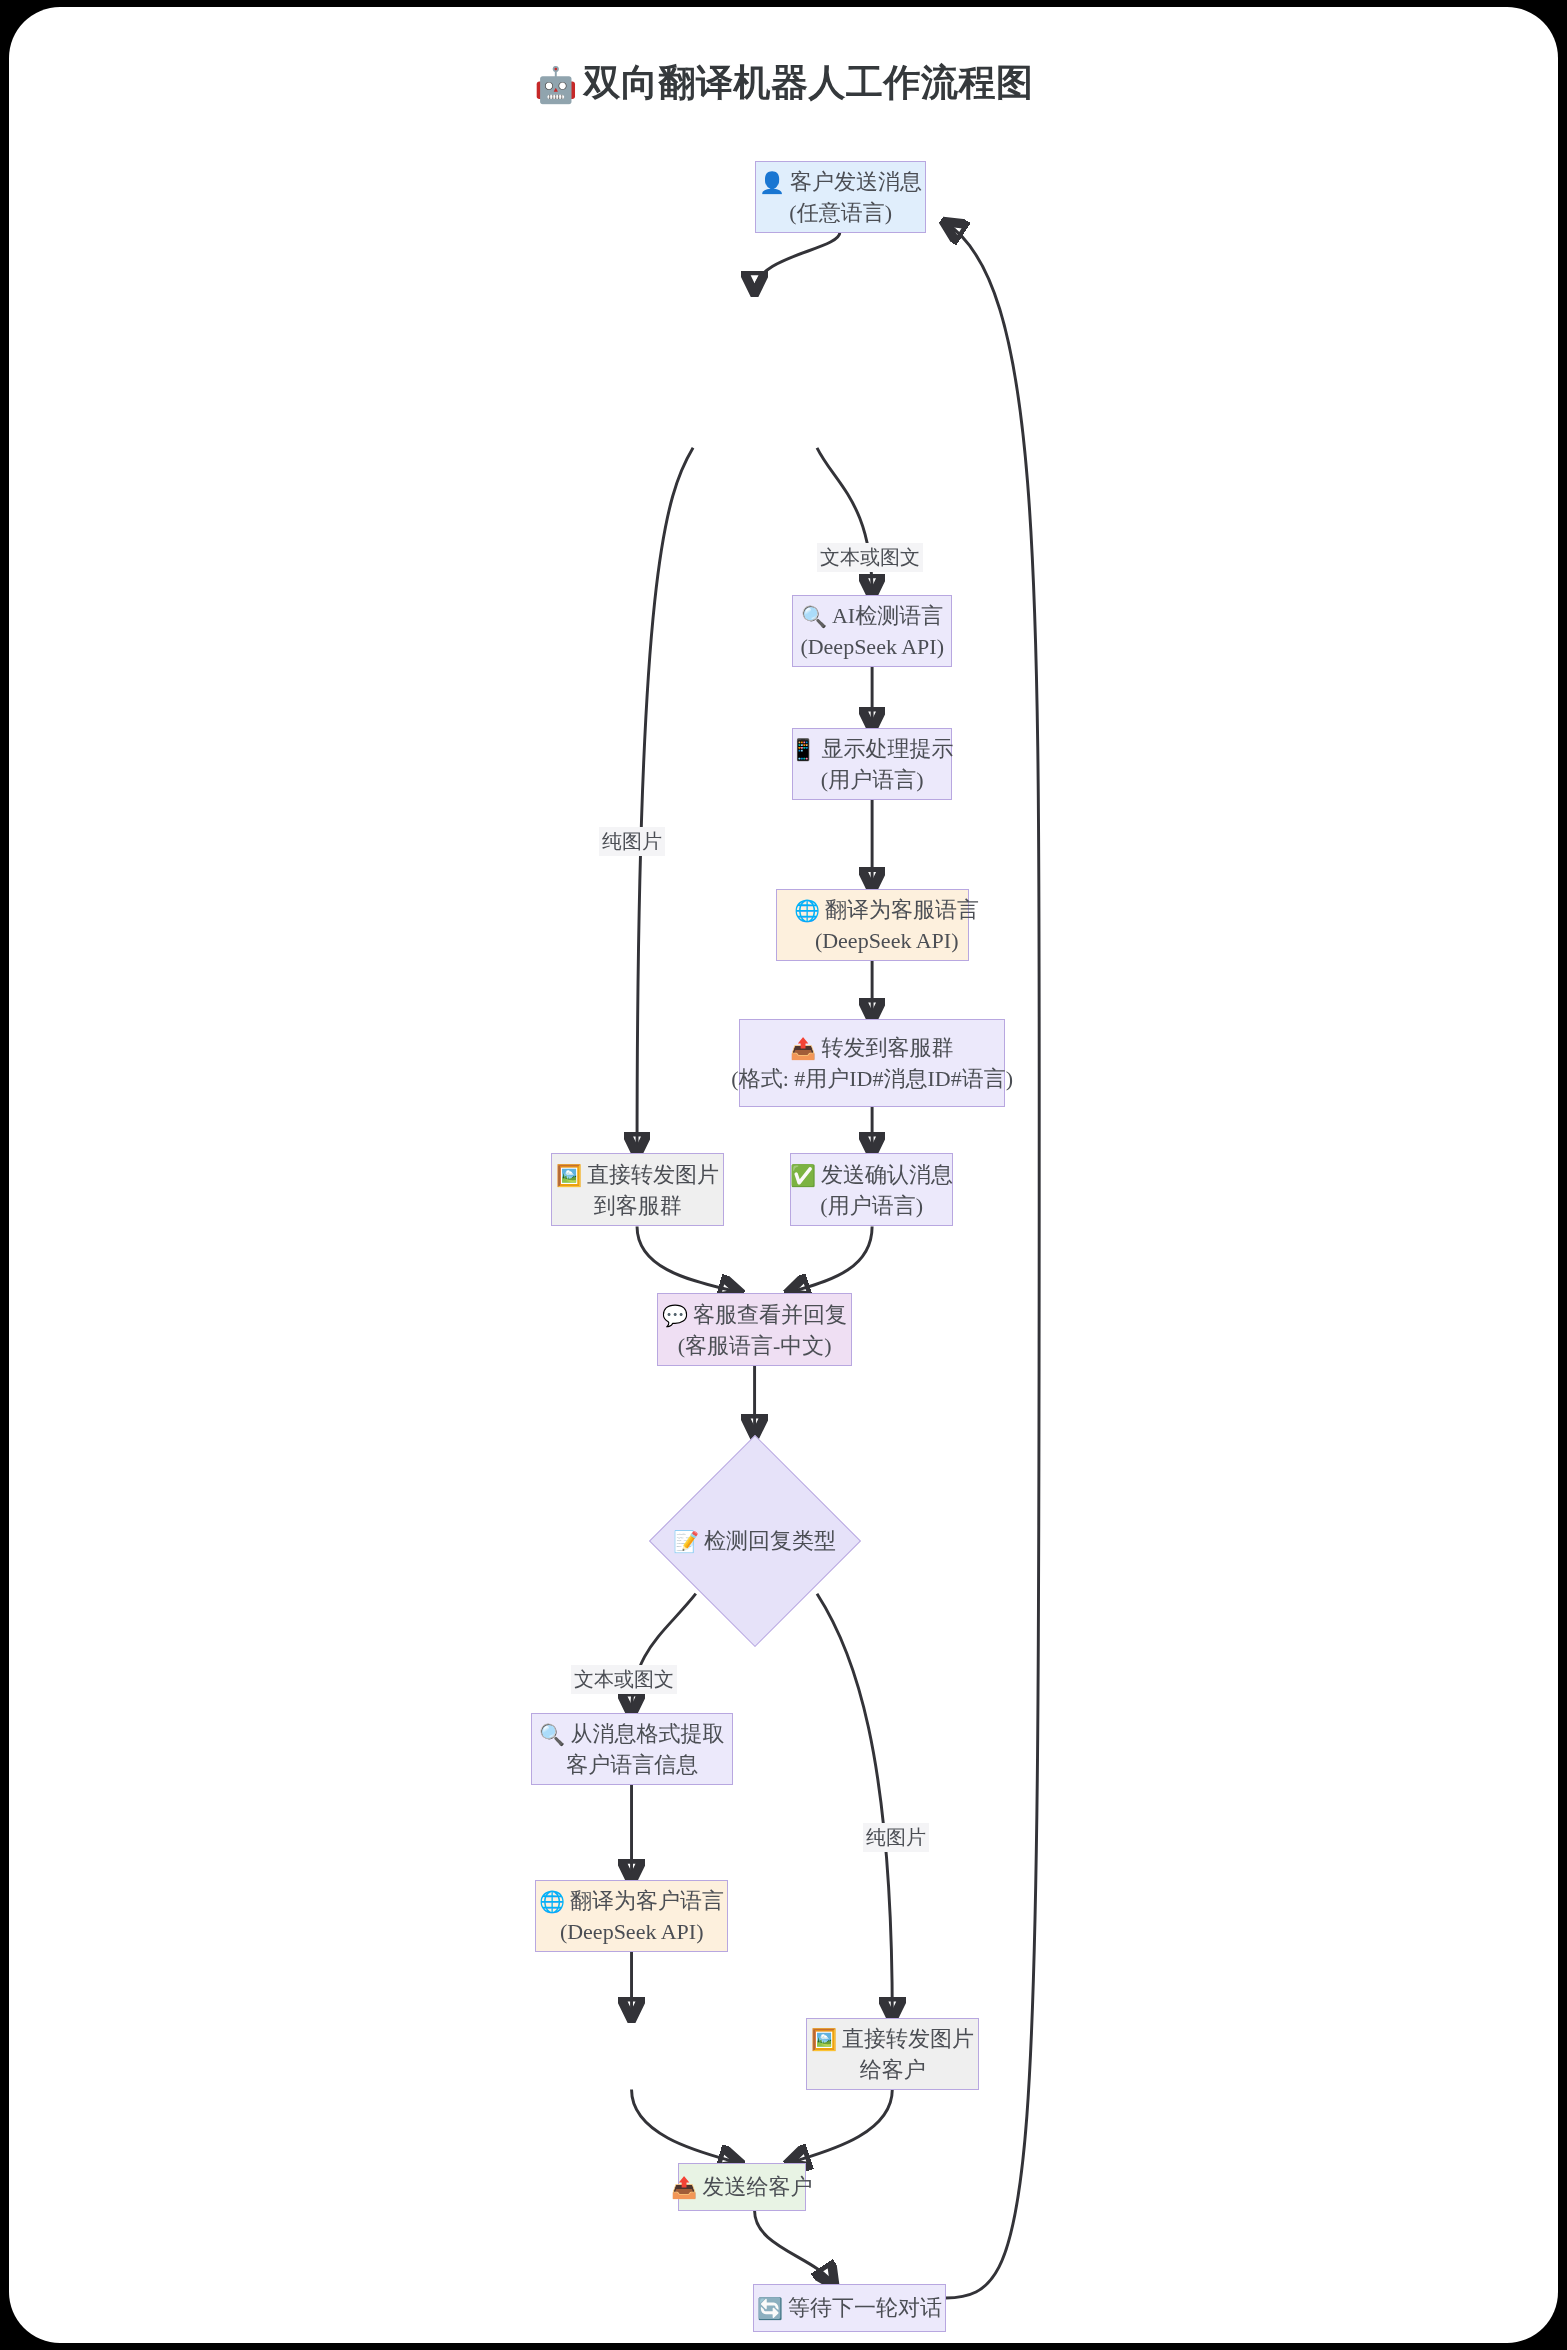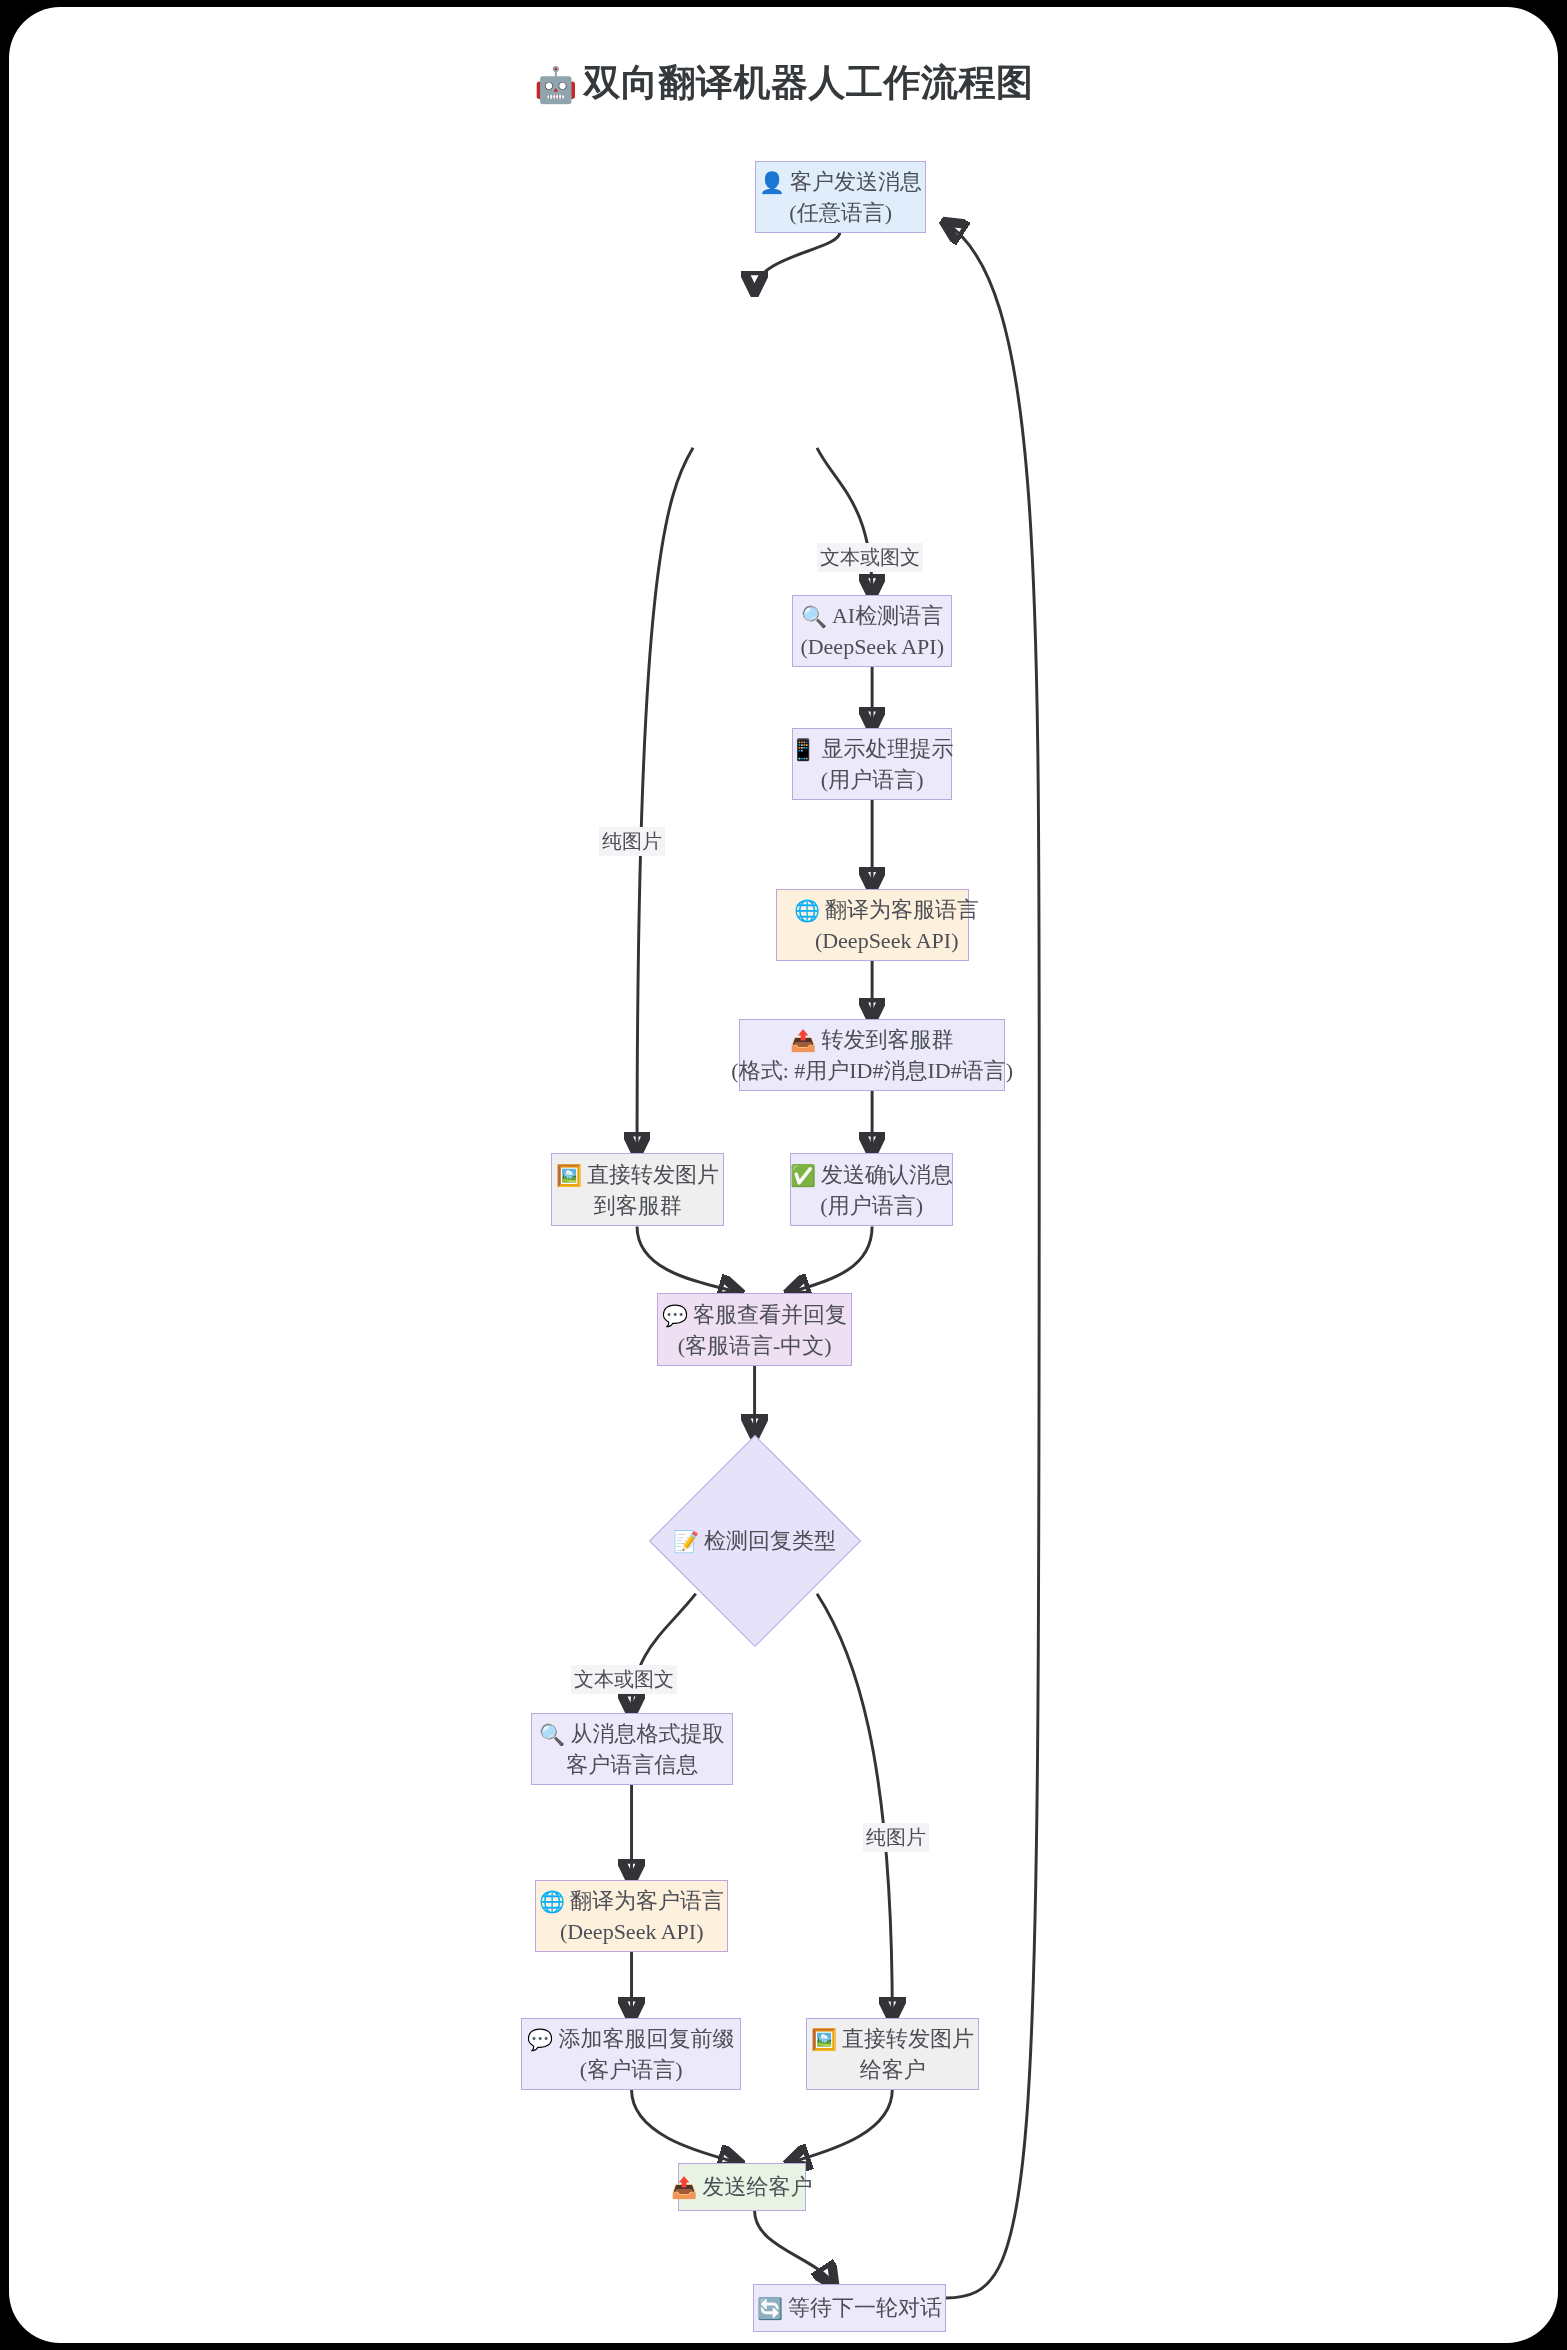--- a/index.html
+++ b/index.html
@@ -187,21 +187,21 @@
     <div class="node fill-lav" style="left:783px; top:721px; width:160px; height:72px;">
       <span class="ln"><span class="ic">📱</span><span>显示处理提示</span></span>
       <span class="ln">(用户语言)</span>
     </div>
 
     <div class="node fill-cream" style="left:767px; top:882px; width:193px; height:72px;padding-left:28px;">
       <span class="ln"><span class="ic">🌐</span><span>翻译为客服语言</span></span>
       <span class="ln">(DeepSeek API)</span>
     </div>
 
-    <div class="node fill-lav" style="left:730px; top:1012px; width:266px; height:72px;">
+    <div class="node fill-lav" style="left:730px; top:1012px; width:266px; height:88px;">
       <span class="ln"><span class="ic">📤</span><span>转发到客服群</span></span>
       <span class="ln">(格式: #用户ID#消息ID#语言)</span>
     </div>
 
     <div class="node fill-gray" style="left:542px; top:1146px; width:173px; height:73px;">
       <span class="ln"><span class="ic">🖼️</span><span>直接转发图片</span></span>
       <span class="ln">到客服群</span>
     </div>
 
     <div class="node fill-lav" style="left:781px; top:1146px; width:163px; height:73px;">
@@ -222,24 +222,20 @@
     <div class="node fill-lav" style="left:522px; top:1706px; width:202px; height:72px;">
       <span class="ln"><span class="ic">🔍</span><span>从消息格式提取</span></span>
       <span class="ln">客户语言信息</span>
     </div>
 
     <div class="node fill-cream" style="left:526px; top:1873px; width:193px; height:72px;">
       <span class="ln"><span class="ic">🌐</span><span>翻译为客户语言</span></span>
       <span class="ln">(DeepSeek API)</span>
     </div>
 
-    <div class="node fill-lav" style="left:512px; top:2011px; width:220px; height:72px;">
-      <span class="ln"><span class="ic">💬</span><span>添加客服回复前缀</span></span>
-      <span class="ln">(客户语言)</span>
-    </div>
 
     <div class="node fill-gray" style="left:797px; top:2011px; width:173px; height:72px;">
       <span class="ln"><span class="ic">🖼️</span><span>直接转发图片</span></span>
       <span class="ln">给客户</span>
     </div>
 
     <div class="node fill-green" style="left:669px; top:2156px; width:128px; height:48px;">
       <span class="ln"><span class="ic">📤</span><span>发送给客户</span></span>
     </div>
 

